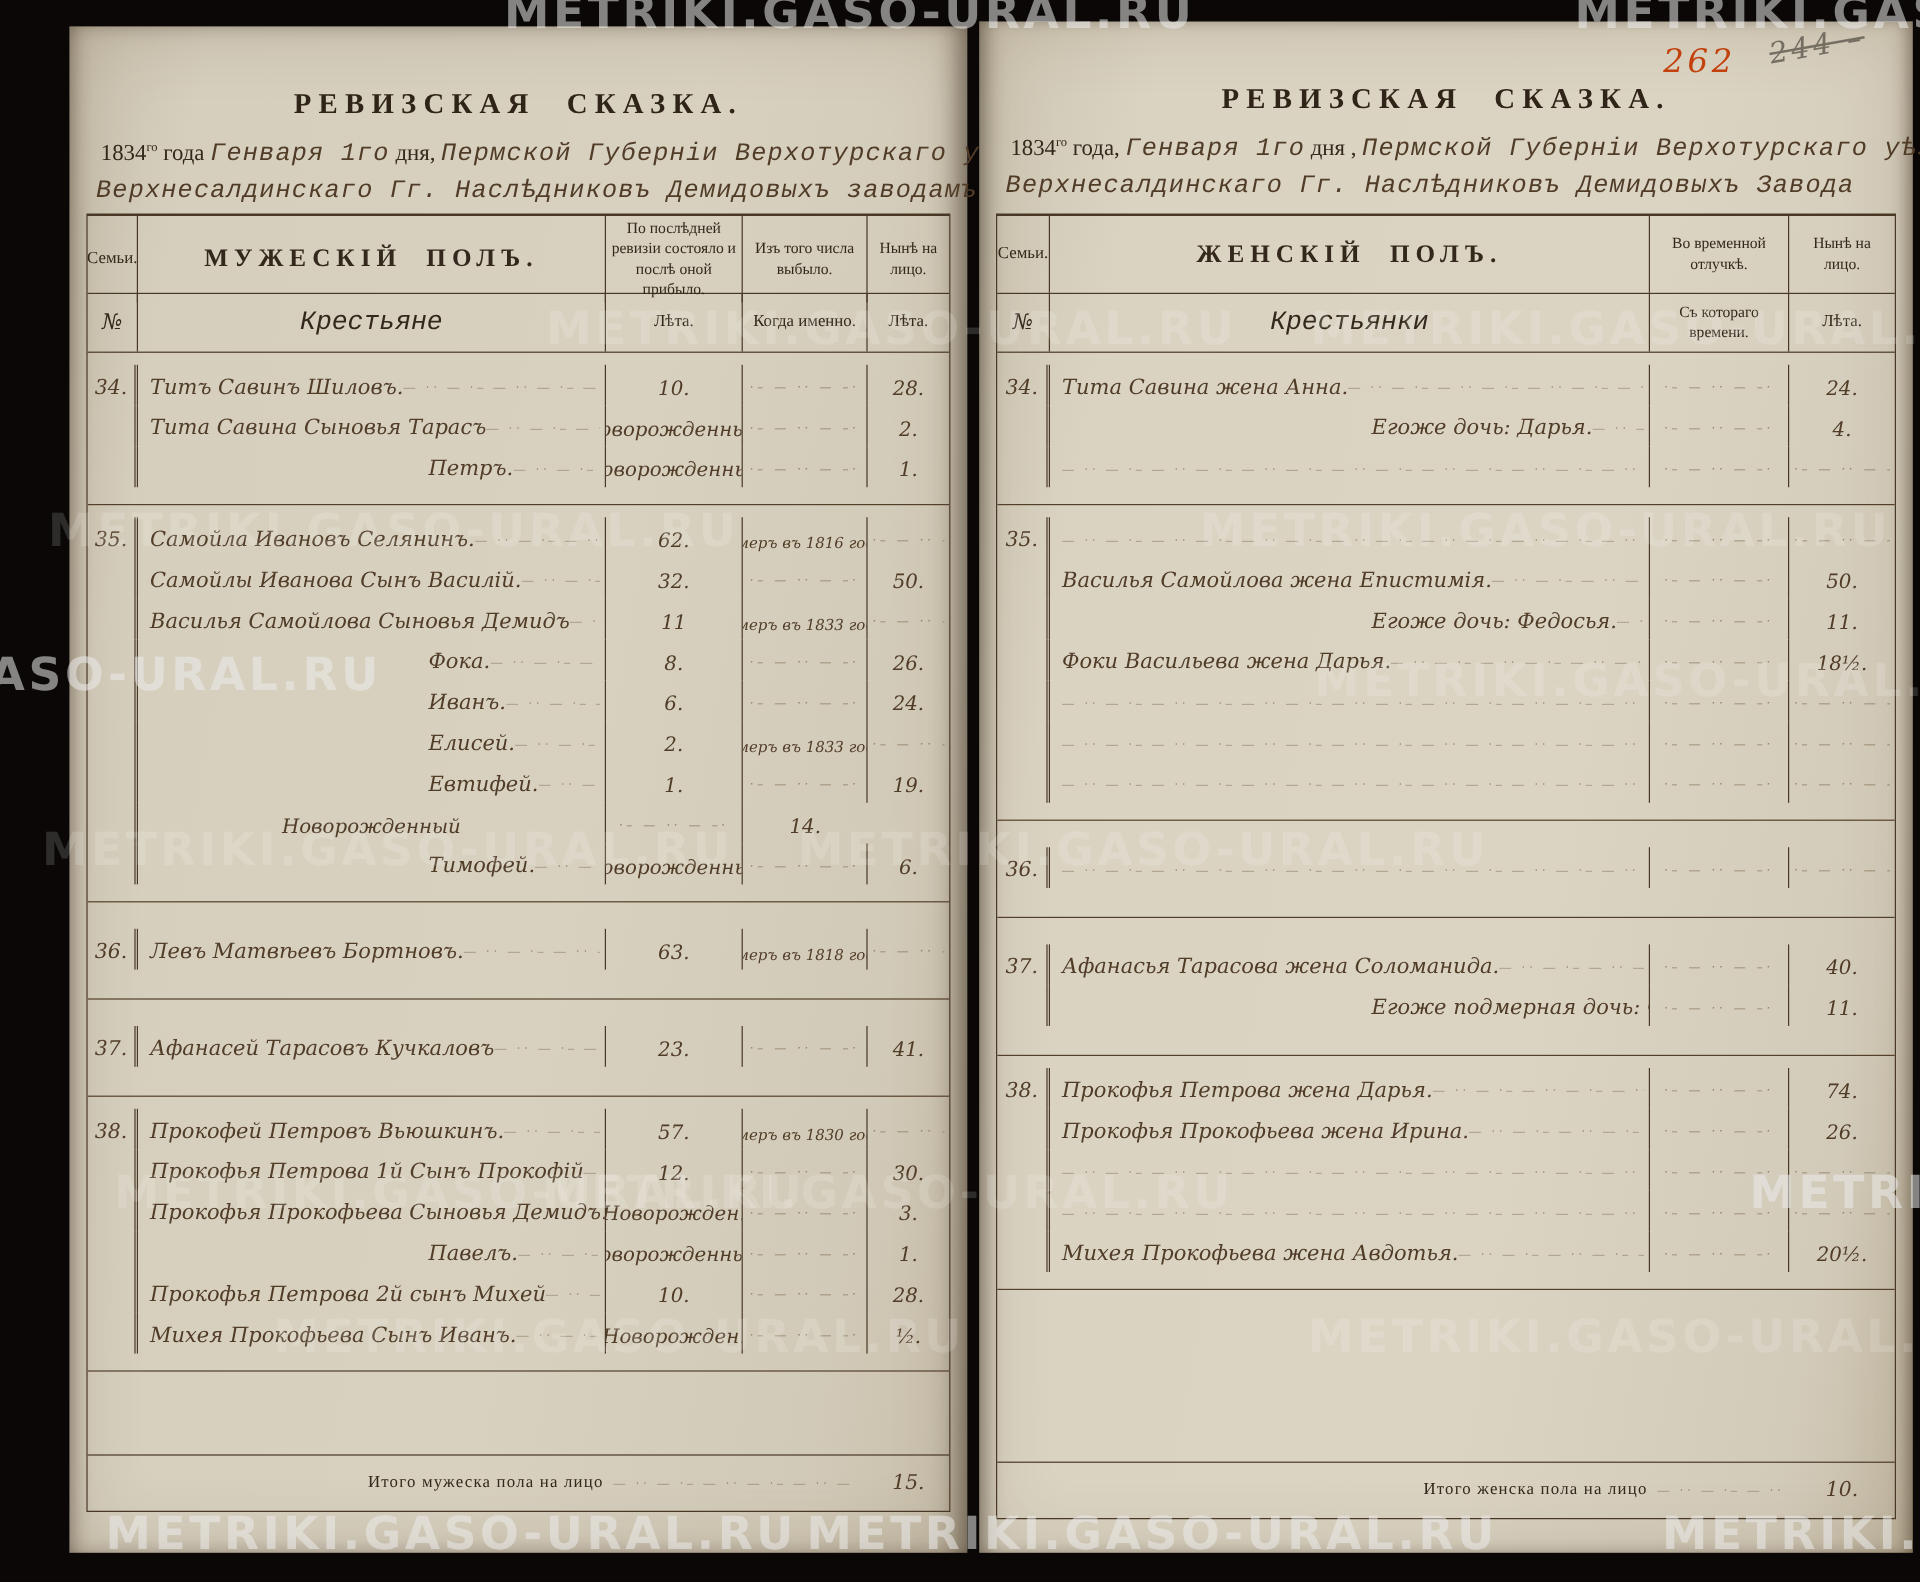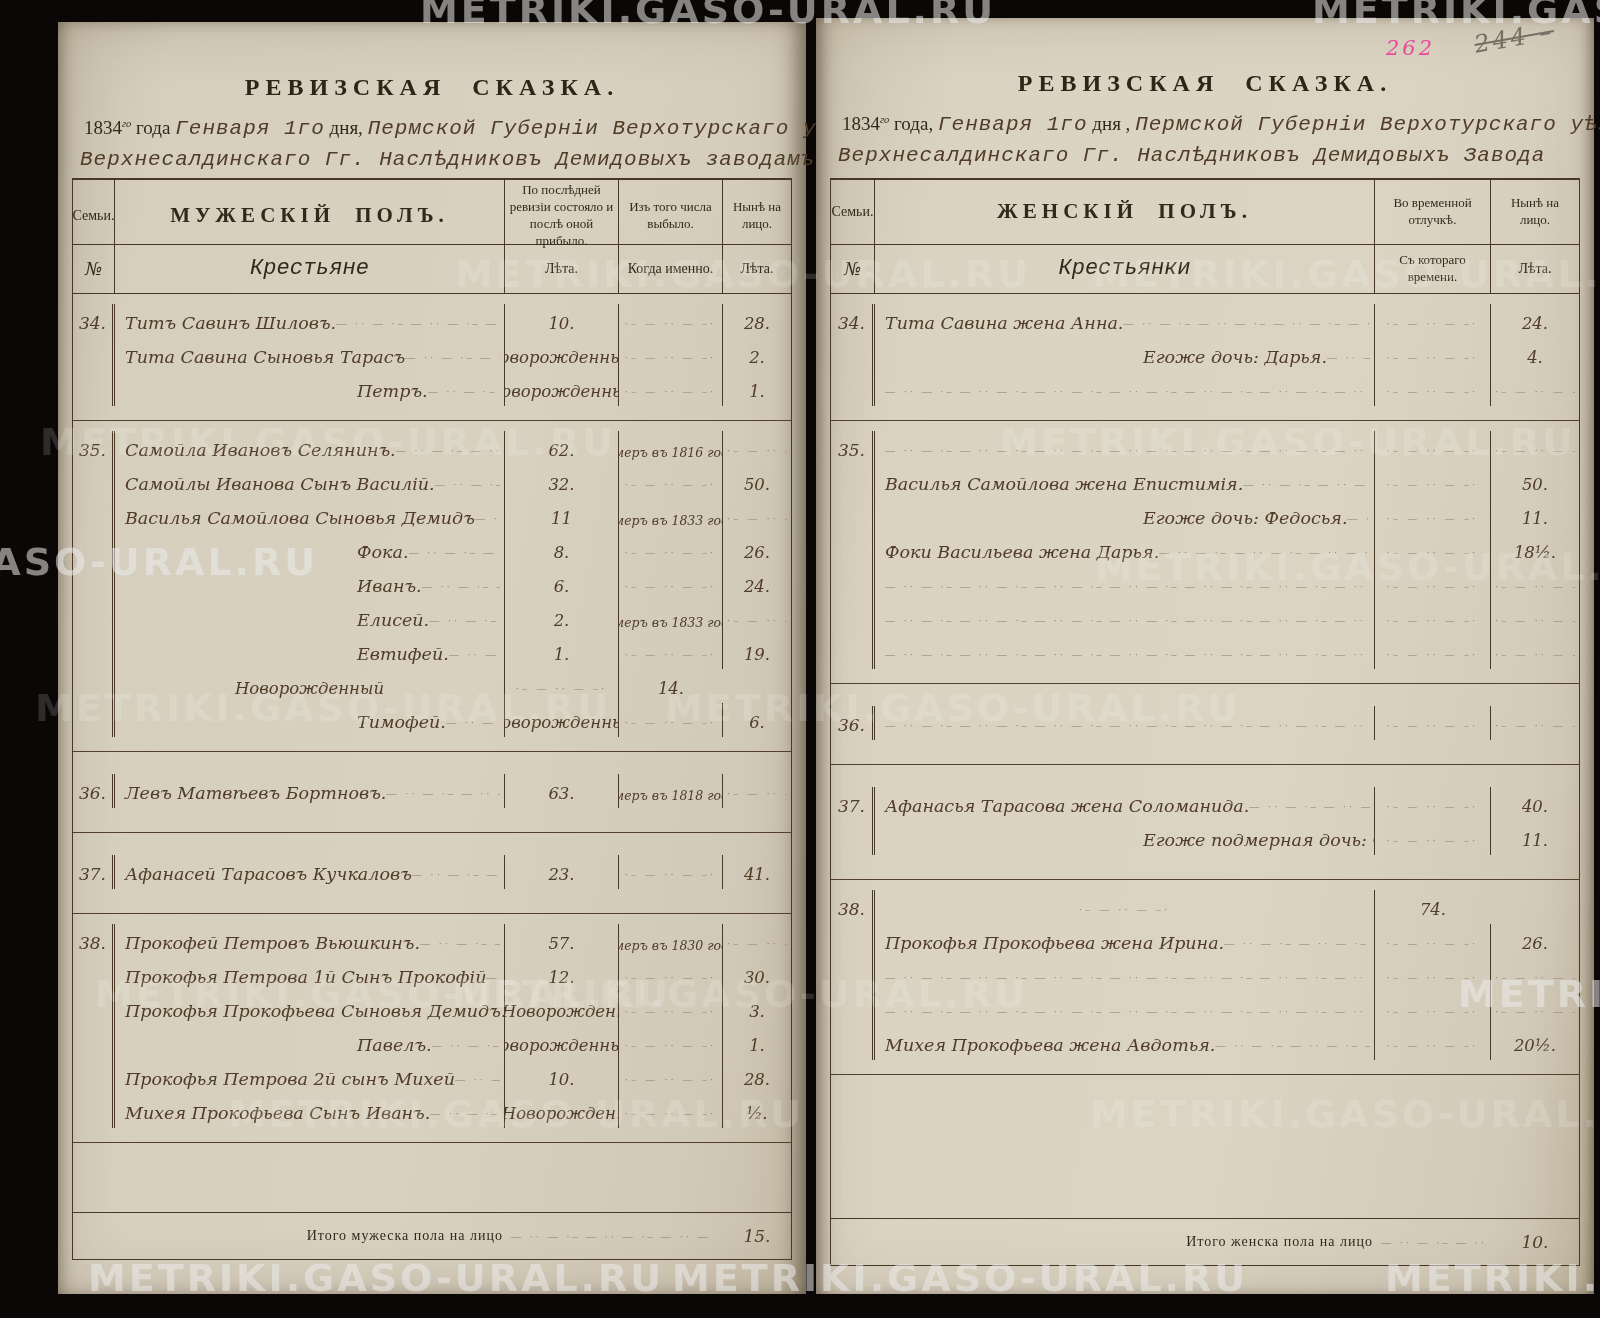--- a/index.html
+++ b/index.html
@@ -32,21 +32,21 @@
   }
   .dateline{
     margin:16px 20px 0 26px;color:#4a3722;font-size:19px;white-space:nowrap;
   }
   .placeline{
     margin:8px 20px 0 22px;color:#4a3722;font-size:20px;white-space:nowrap;
   }
   .hand, .script{font-family:Liberation Mono, monospace;font-style:italic;color:#503c27;}
   .script{font-size:21px;letter-spacing:1px;}
   .printed{font-family:"Liberation Serif", serif;font-style:normal;color:#33281b;}
-  .sup{font-size:.55em;vertical-align:super;font-style:italic;}
+  .sup{font-size:.55em;vertical-align:super;}
   
   .rtable{
     position:absolute;left:14px;right:14px;
     border:1.6px solid #4a3826;border-top-width:2.4px;
     display:flex;flex-direction:column;
   }
   .page-left .rtable{top:156px;bottom:34px;}
   .page-right .rtable{top:160px;bottom:28px;}
   .grid-l{display:grid;grid-template-columns:42px 390px 114px 104px 1fr;}
   .grid-r{display:grid;grid-template-columns:44px 500px 116px 1fr;}
@@ -101,22 +101,22 @@
   .tfoot .f-dash .leader{display:block;}
   
   .wm{
     position:absolute;white-space:nowrap;z-index:50;pointer-events:none;
     font-family:"DejaVu Sans", sans-serif;font-weight:bold;font-size:38px;letter-spacing:3px;
     color:rgba(255,255,255,.15);
   }
   .wm-b{color:rgba(235,235,235,.55);}
   
   .pencil{
-    position:absolute;z-index:60;color:#ec4899;
-    font-family:"DejaVu Serif",serif;font-style:italic;font-size:21px;letter-spacing:3px;
+    position:absolute;z-index:60;color:#c2410c;
+    font-family:"DejaVu Serif",serif;font-style:italic;font-size:27px;letter-spacing:3px;
   }
   .pencil.strike{text-decoration:line-through;transform:rotate(-10deg);font-size:24px;color:#756f63;}
 </style>
 </head>
 <body>
 
 <div class="page page-left">
   <div class="ptitle">РЕВИЗСКАЯ СКАЗКА.</div>
 
   <div class="dateline">
@@ -587,20 +587,24 @@
             </div>
             <div class="cell c-away">
               <span class="leader sm"></span>
             </div>
             <div class="cell c-now">11.</div>
           </div>
         </div>
         <div class="rgroup">
           <div class="rrow grid-r">
             <div class="cell c-no">38.</div>
+            <div class="cell c-name">
+              <span class="nm a-l">Прокофья Петрова жена Дарья.</span>
+              <span class="leader"></span>
+            </div>
             <div class="cell c-away">
               <span class="leader sm"></span>
             </div>
             <div class="cell c-now">74.</div>
           </div>
           <div class="rrow grid-r">
             <div class="cell c-no"></div>
             <div class="cell c-name">
               <span class="nm a-l">Прокофья Прокофьева жена Ирина.</span>
               <span class="leader"></span>

